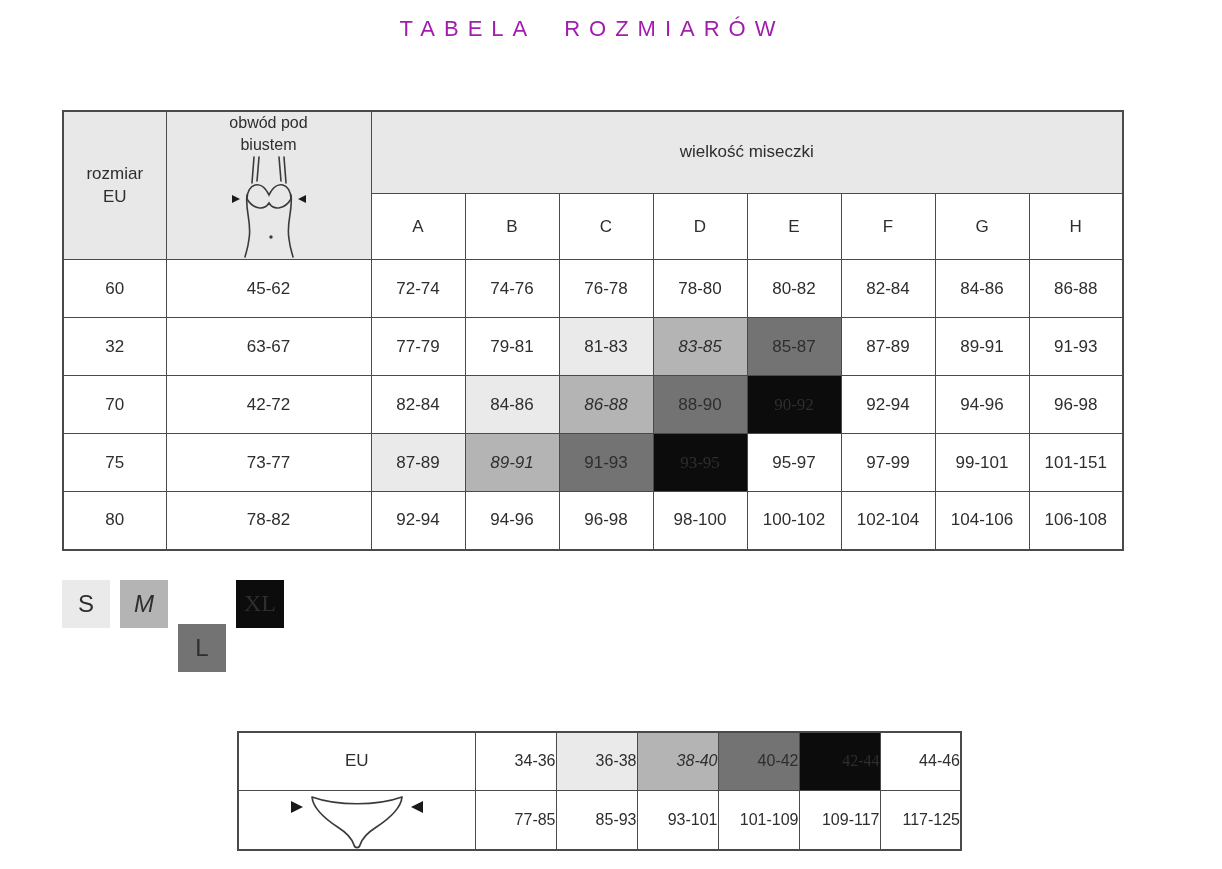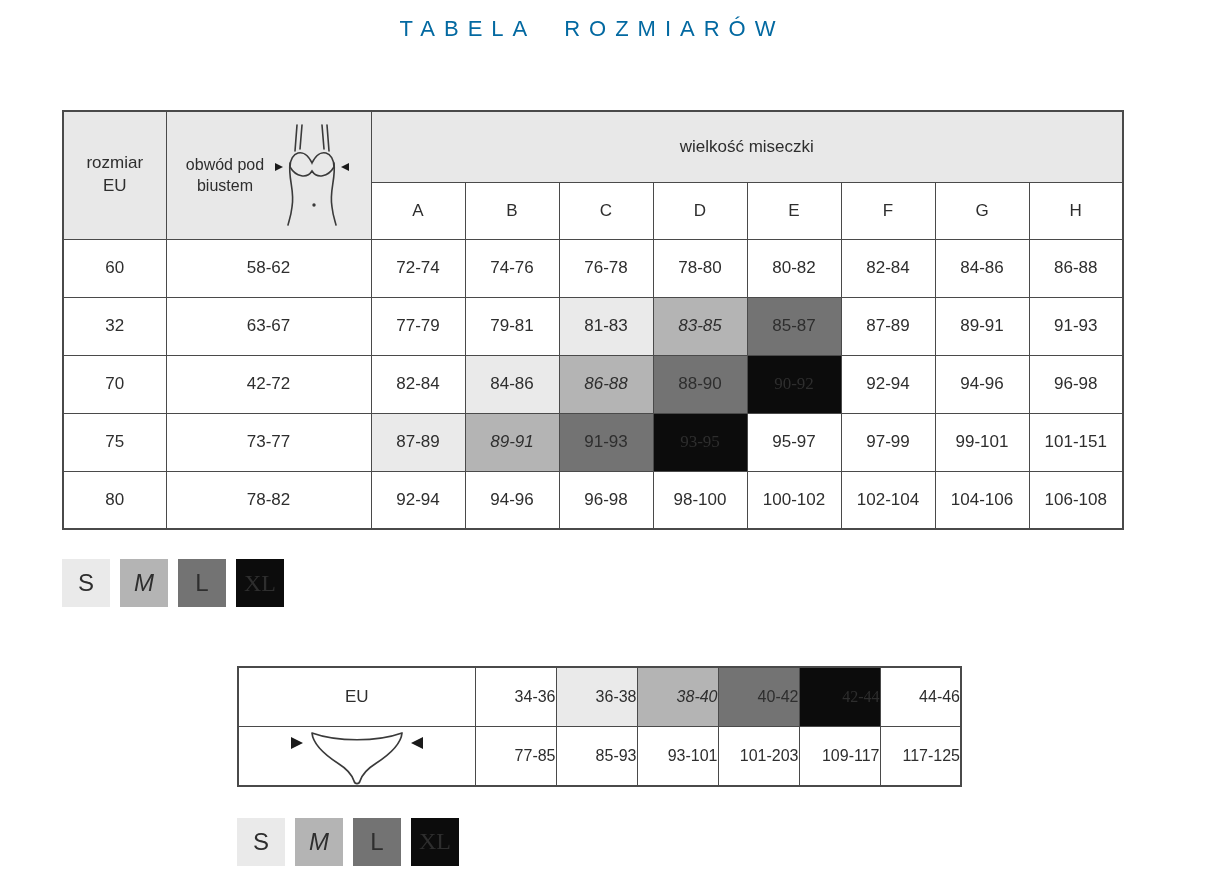--- a/index.html
+++ b/index.html
@@ -14,21 +14,21 @@
     margin: 0 0 0 62px;
     padding-bottom: 17px;
   }
   .title {
     margin: 16px 0 0 0;
     text-align: center;
     font-size: 22px;
     font-weight: 400;
     letter-spacing: 9px;
     word-spacing: 14px;
-    color: #0369a1;
+    color: #a21caf;
   }
 
   
   table {
     border-collapse: collapse;
     table-layout: fixed;
   }
   .bra-table {
     width: 1060px;
     margin-top: 68px;
@@ -53,34 +53,35 @@
   .bra-table tbody tr            { height: 58px; }
 
   .hdr { background: var(--header-bg, #e8e8e8); font-weight: 400; }
   .corner-hdr  { white-space: pre-line; font-size: 16px; line-height: 1.35; }
   .cup-letter  { background: #ffffff; font-size: 17px; }
 
   .under-flex {
     display: flex;
     align-items: center;
     justify-content: center;
-    gap: 9px;
+    gap: 0;
     height: 100%;
+    flex-direction: column;
   }
   .under-label {
     white-space: pre-line;
     font-size: 16px;
     line-height: 1.35;
     text-align: center;
   }
 
   
   .shade-s  { background: var(--shade-s,  #eaeaea); }
   .shade-m  { background: var(--shade-m,  #b4b4b4); font-style: italic; }
-  .shade-l  { background: var(--shade-l,  #737373); color: #ffffff; }
+  .shade-l  { background: var(--shade-l,  #737373); color: #ffffff; margin-top: 44px; }
   .shade-xl { background: var(--shade-xl, #0c0c0c); color: #ffffff; font-family: Liberation Serif, serif; }
 
   
   .legend {
     display: flex;
     gap: 10px;
     margin-top: 29px;
   }
   .legend-box {
     width: 48px;
@@ -166,21 +167,21 @@
         <th class="cup-letter">D</th>
         <th class="cup-letter">E</th>
         <th class="cup-letter">F</th>
         <th class="cup-letter">G</th>
         <th class="cup-letter">H</th>
       </tr>
     </thead>
     <tbody>
         <tr>
           <td>60</td>
-          <td>58-62</td>
+          <td>45-62</td>
           <td>72-74</td>
           <td>74-76</td>
           <td>76-78</td>
           <td>78-80</td>
           <td>80-82</td>
           <td>82-84</td>
           <td>84-86</td>
           <td>86-88</td>
         </tr>
         <tr>
@@ -265,21 +266,21 @@
         <th class="icon-cell">
           <svg width="152" height="58" viewBox="0 0 152 58" style="margin:0 auto;">
             <path d="M31 6 C56 15 96 15 121 6 C120 17 108 28 94 37 C86 42 81 48 79 54 C78 57.5 74 57.5 73 54 C71 48 66 42 58 37 C44 28 32 17 31 6 Z" fill="none" stroke="#3a3a3a" stroke-width="1.7" stroke-linejoin="round"></path>
             <polygon points="10,10 22,16 10,22" fill="#1a1a1a"></polygon>
             <polygon points="142,10 130,16 142,22" fill="#1a1a1a"></polygon>
           </svg>
         </th>
       <td>77-85</td>
           <td>85-93</td>
           <td>93-101</td>
-          <td>101-203</td>
+          <td>101-109</td>
           <td>109-117</td>
           <td>117-125</td>
         </tr>
     </tbody>
   </table>
 
   <div class="legend brief-legend">
       <div class="legend-box shade-s">S</div>
       <div class="legend-box shade-m">M</div>
       <div class="legend-box shade-l">L</div>

